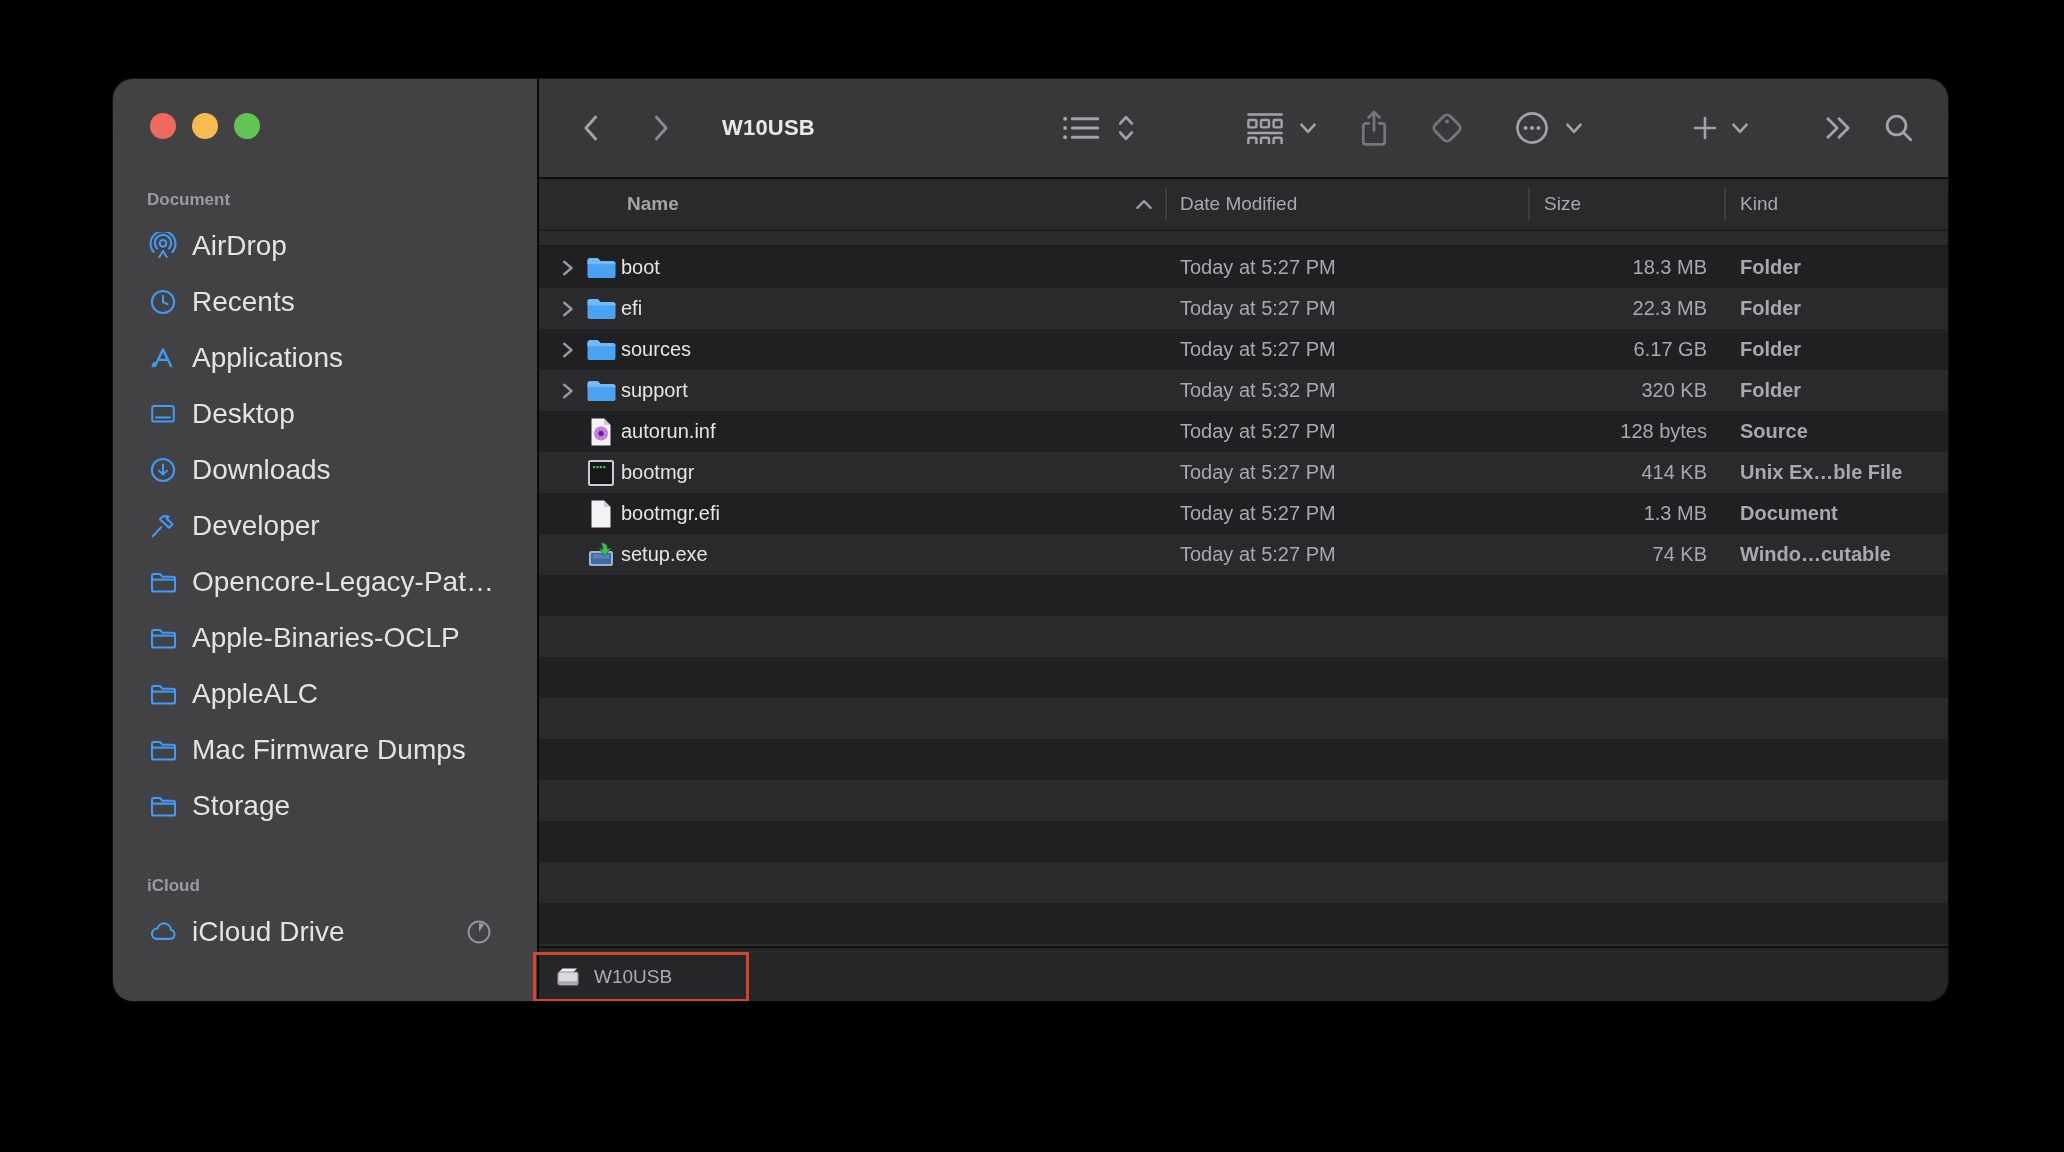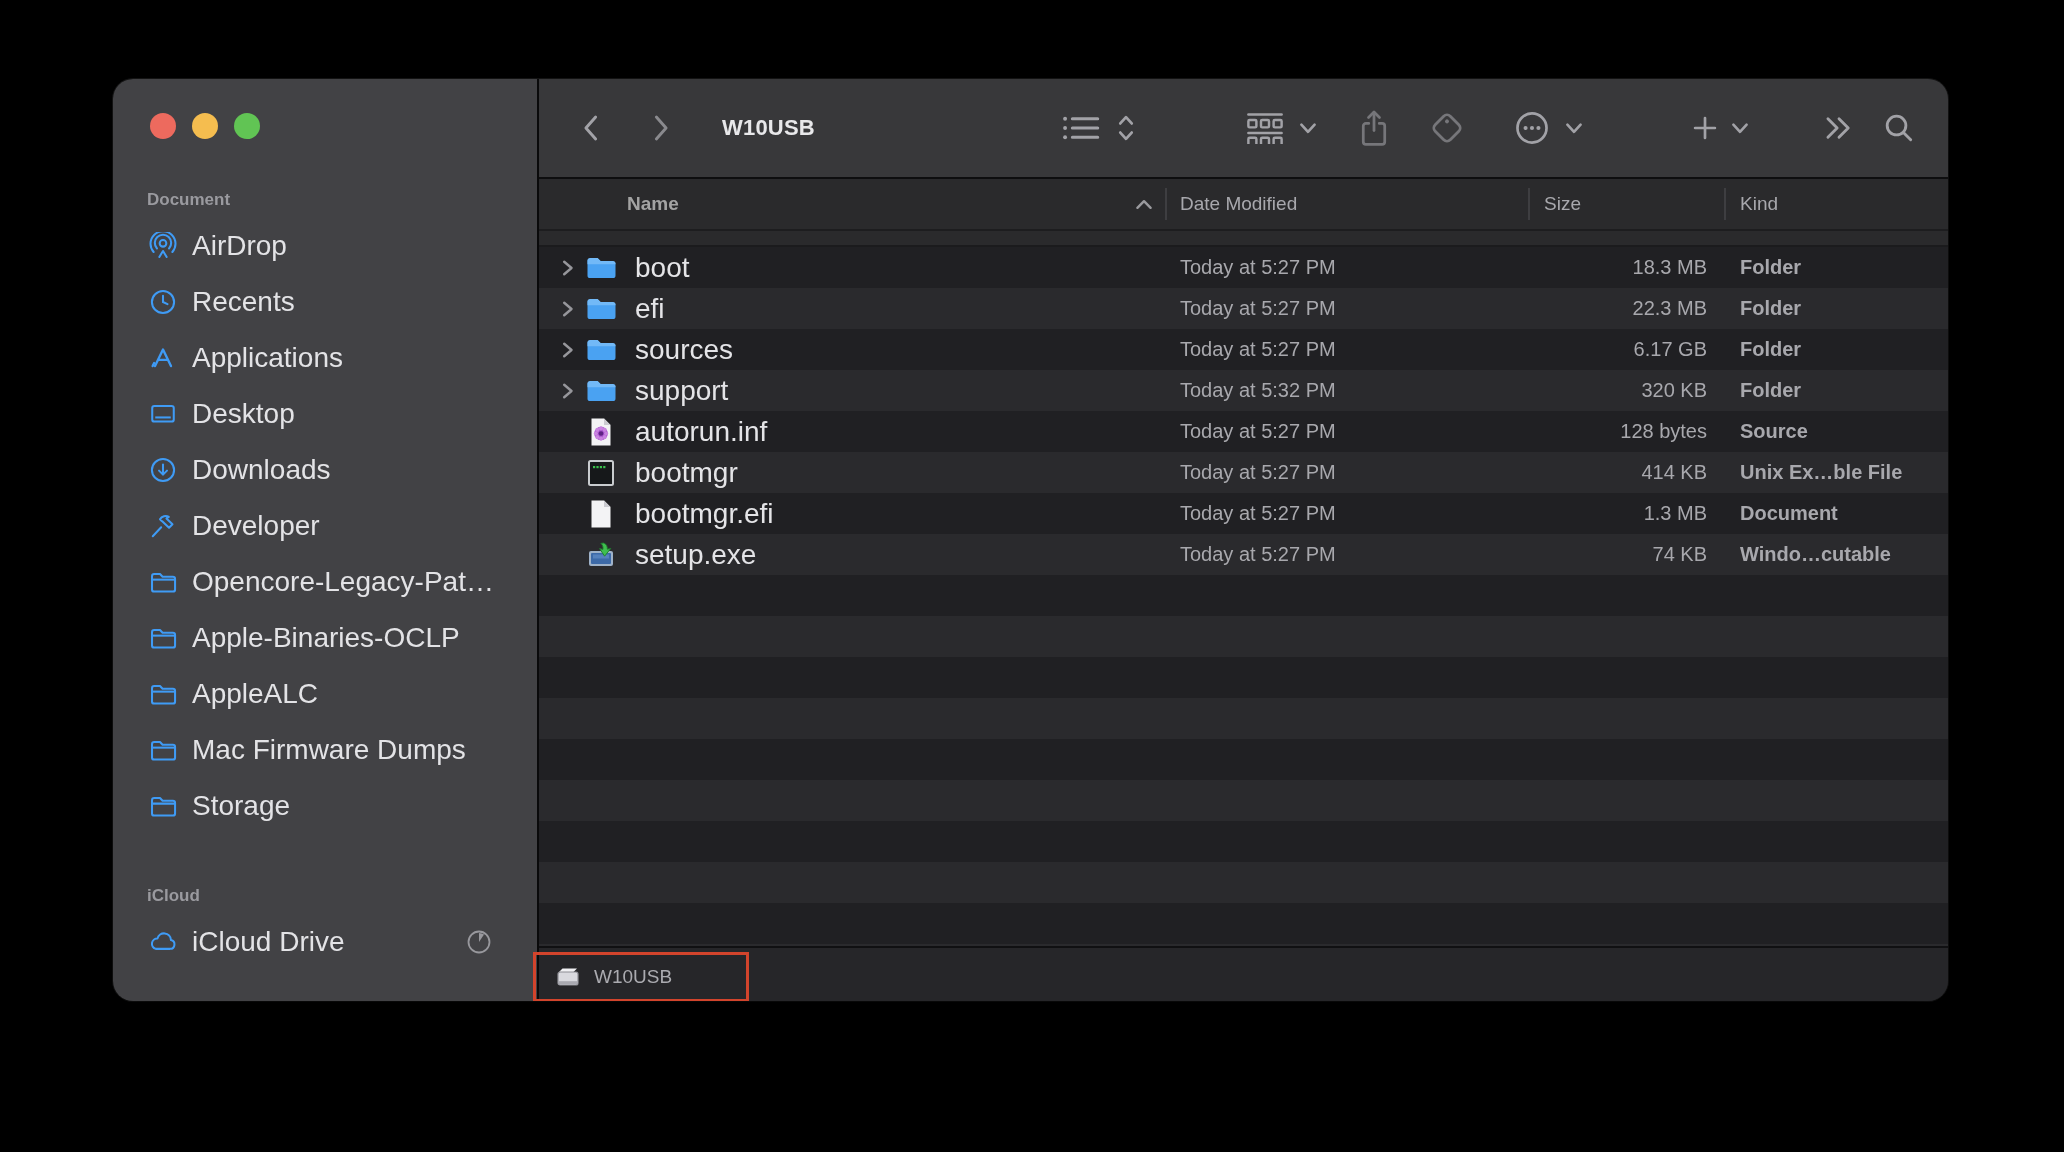--- a/index.html
+++ b/index.html
@@ -9,21 +9,21 @@
           overflow:hidden;display:flex;box-shadow:0 30px 70px rgba(0,0,0,.8), 0 0 0 1px rgba(255,255,255,.09);}
   
   .sidebar{position:relative;width:424px;flex:0 0 424px;background:#424245;}
   .traffic{position:absolute;top:34px;left:37px;display:flex;gap:16px;}
   .tl{width:26px;height:26px;border-radius:50%;}
   .tl.red{background:#ED6A5E;}
   .tl.yellow{background:#F5BD4F;}
   .tl.green{background:#61C454;}
   .side-scroll{position:absolute;top:109px;left:0;right:0;bottom:0;}
   .section-label{height:24px;margin:0 0 6px 34px;font-size:17px;font-weight:700;color:#9A9A9F;line-height:24px;}
-  .section-label.icloud{margin-top:50px;}
+  .section-label.icloud{margin-top:40px;}
   .side-item{height:56px;display:flex;align-items:center;padding-left:34px;}
   .sicon{width:32px;height:32px;flex:0 0 32px;display:flex;align-items:center;justify-content:center;margin-right:13px;}
   .slabel{font-size:28px;color:#E3E3E6;white-space:nowrap;text-align:center;}
   .trailing-pie{margin-left:auto;margin-right:45px;display:flex;align-items:center;}
   
   .main{position:relative;flex:1;display:flex;flex-direction:column;background:#202023;border-left:2px solid #0A0A0B;}
   .toolbar{position:relative;height:98px;flex:0 0 98px;background:#38383A;border-bottom:2px solid #0E0E0F;}
   .toolbar .abs{position:absolute;top:50%;transform:translateY(-50%);display:flex;align-items:center;}
   .tb-title{font-size:22px;font-weight:700;color:#E8E8EA;letter-spacing:.2px;}
   .ticon{color:#A2A2A7;display:flex;align-items:center;}
@@ -35,21 +35,21 @@
   .hcell{position:absolute;top:0;height:50px;display:flex;align-items:center;font-size:19px;color:#A8A8AD;}
   .hcell.first{color:#a3a3a3;font-weight:600;}
   .hdiv{position:absolute;top:9px;height:32px;width:2px;background:#3E3E41;}
   .hsort{position:absolute;top:0;height:50px;display:flex;align-items:center;color:#9A9A9E;}
   
   .rows{position:relative;flex:1;background:repeating-linear-gradient(to bottom,#202023 0 41px,#2A2A2D 41px 82px);}
   .row{position:relative;height:41px;}
   .cell{position:absolute;top:0;bottom:0;display:flex;align-items:center;}
   .rchev{left:20px;color:#96969B;}
   .ricon{left:46px;width:32px;justify-content:center;}
-  .rname{left:96px;font-size:28px;color:#E4E4E7;}
+  .rname{left:82px;font-size:20px;color:#E4E4E7;}
   .rdate{left:641px;font-size:20px;color:#A8A8AD;}
   .rsize{left:960px;width:208px;justify-content:flex-end;font-size:20px;color:#A8A8AD;}
   .rkind{left:1201px;font-size:20px;color:#A8A8AD;font-weight:bold;}
   
   .statusbar{position:relative;height:53px;flex:0 0 53px;background:#262629;border-top:2px solid #101012;}
   .path-item{position:absolute;left:-6px;top:4px;width:192px;height:44px;border:3px solid #D2442C;
              display:flex;align-items:center;padding-left:18px;gap:12px;box-sizing:content-box;}
   .path-label{font-size:19px;color:#ABABB0;}
   svg{display:block;}
 </style>

